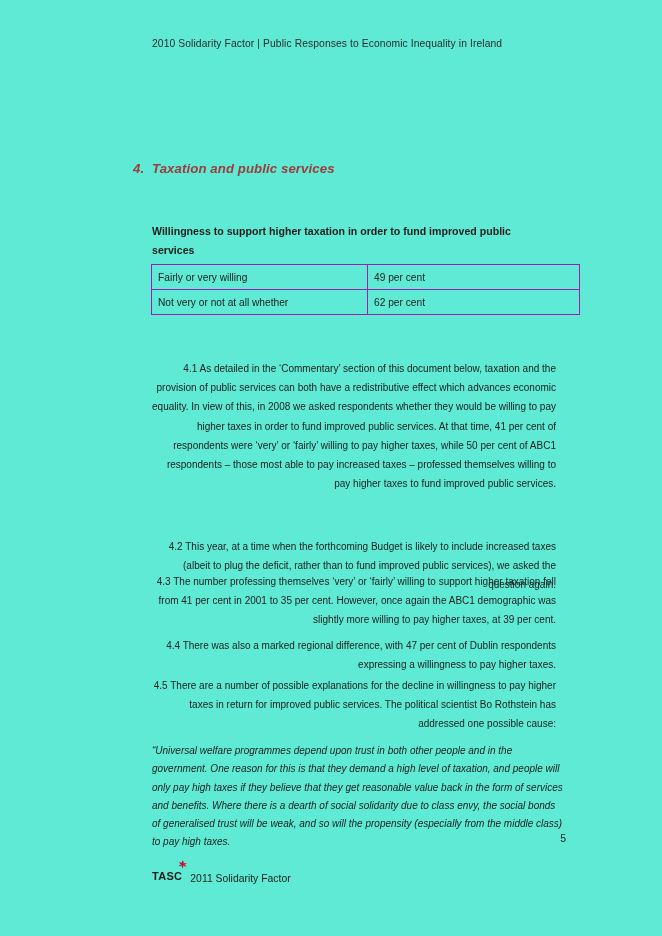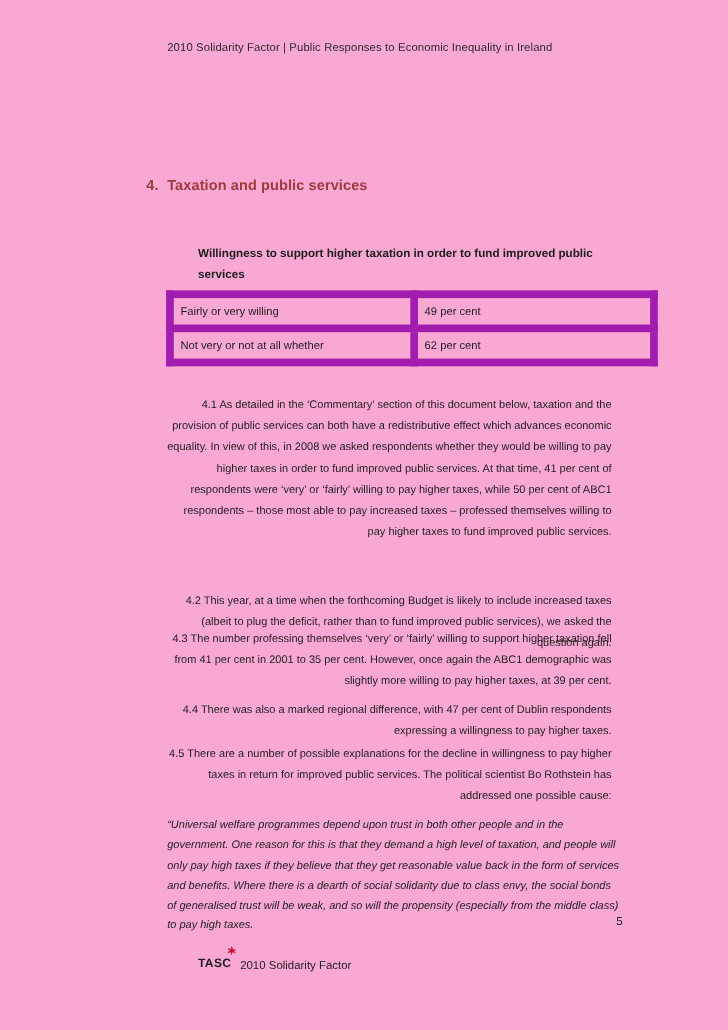--- a/index.html
+++ b/index.html
@@ -12,21 +12,21 @@
     height: 936px;
     position: relative;
     font-family: "Liberation Sans", sans-serif;
     color: #231f20;
     overflow: hidden;
   }
 
   .page {
     position: absolute;
     inset: 0;
-    background: #f9a8d4;
+    background: #5eead4;
   }
 
   
   .doc-header {
     position: absolute;
     left: 152px;
     top: 38px;
     width: 420px;
     font-size: 10.3px;
     letter-spacing: 0.1px;
@@ -37,50 +37,50 @@
   
   .section-heading {
     position: absolute;
     left: 133px;
     top: 161px;
     width: 430px;
     font-size: 13.2px;
     font-weight: bold;
     color: #9d3b3d;
     letter-spacing: 0.1px;
+    font-style: italic;
   }
   .section-heading .num {
     display: inline-block;
     width: 19px;
   }
 
   
   .table-caption {
     position: absolute;
     left: 152px;
     top: 222px;
     width: 380px;
     font-size: 10.6px;
     font-weight: bold;
     line-height: 1.78;
     color: #1d1d1d;
-    margin-left: 28px;
   }
 
   
   .data-table {
     position: absolute;
     left: 151px;
     top: 264px;
     width: 416px;
     border-collapse: collapse;
     table-layout: fixed;
   }
   .data-table td {
-    border: 7px solid #a21caf;
+    border: 1px solid #a21caf;
     height: 24px;
     padding: 0 0 0 6px;
     font-size: 10.2px;
     color: #1d1d1d;
     vertical-align: middle;
   }
   .data-table td.col-label { width: 209px; }
   .data-table td.col-value { width: 205px; }
 
   
@@ -123,21 +123,20 @@
   }
 
   
   .doc-footer {
     position: absolute;
     left: 152px;
     top: 864px;
     height: 20px;
     display: flex;
     align-items: flex-end;
-    margin-left: 28px;
   }
   .logo-wrap {
     position: relative;
     display: inline-block;
     margin-right: 1px;
   }
   .logo-text {
     font-size: 11px;
     font-weight: bold;
     letter-spacing: 0.3px;
@@ -201,16 +200,16 @@
       <span class="logo-text">TASC</span>
       <svg class="logo-mark" viewBox="0 0 12 12">
         <path d="M6.2 0.6 C7.2 1.6 7.6 2.6 7.2 3.8 C8.4 3.0 9.6 3.0 10.6 3.8
                  C9.8 4.4 9.0 4.8 8.0 4.9 C9.2 5.4 9.9 6.2 10.2 7.4
                  C8.9 7.2 7.8 6.7 7.0 5.8 C7.1 7.1 6.7 8.2 5.8 9.0
                  C5.2 8.0 5.0 6.9 5.3 5.7 C4.3 6.6 3.2 7.0 1.9 6.9
                  C2.5 5.8 3.3 5.1 4.5 4.7 C3.4 4.3 2.6 3.6 2.1 2.5
                  C3.4 2.3 4.5 2.6 5.4 3.4 C5.2 2.2 5.5 1.3 6.2 0.6 Z" fill="#c8102e"></path>
       </svg>
     </span>
-    <span class="footer-text">2010 Solidarity Factor</span>
+    <span class="footer-text">2011 Solidarity Factor</span>
   </div>
 
 </div>
 
 </body></html>

